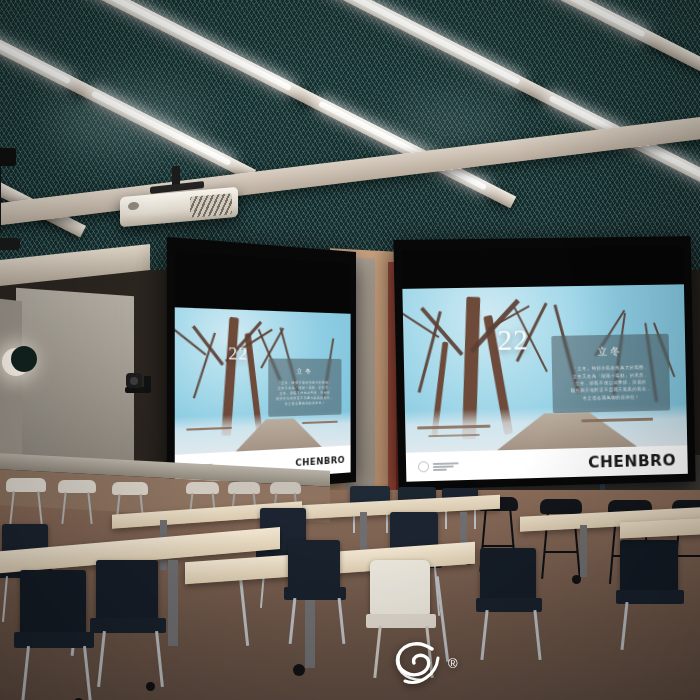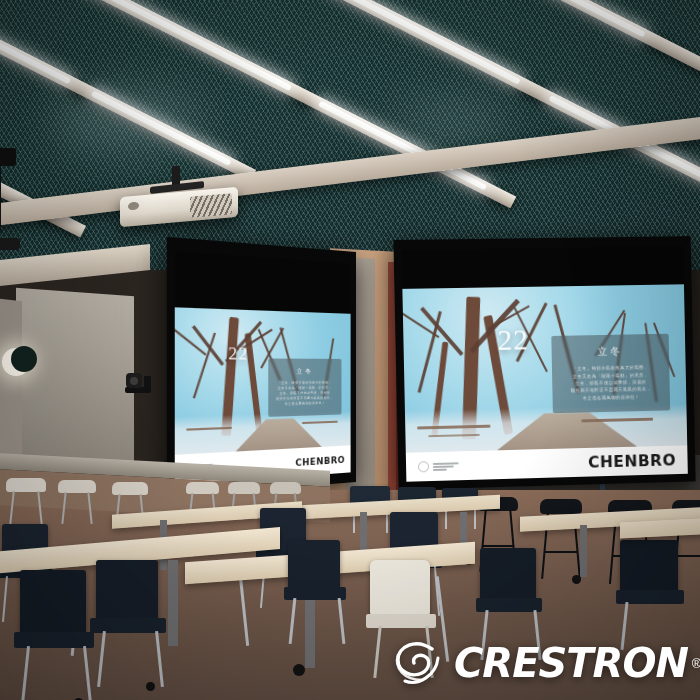--- a/index.html
+++ b/index.html
@@ -489,17 +489,16 @@
   <div class="vignette"></div>
 
   <div class="crestron" style="left:392px;top:640px;">
     <svg width="52" height="46" viewBox="0 0 52 46">
       <g fill="none" stroke="#ffffff" stroke-width="3.4" stroke-linecap="round">
         <path d="M40 9 C24 -2, 6 6, 6 20 C6 32, 20 38, 30 33 C38 29, 39 19, 32 16 C26 13.5, 20 18, 22 23"></path>
         <path d="M46 18 C44 36, 26 46, 13 41" stroke-width="3.0"></path>
         <path d="M30 40 C12 40, 2 28, 6 15" stroke-width="2.6" opacity=".9"></path>
       </g>
     </svg>
-    <span class="cr-text" style="font-size:40px;">CRESTRON</span>
     <span class="cr-reg" style="font-size:13px;margin-left:-6px;">®</span>
   </div>
 
 </div>
 
 </body></html>

